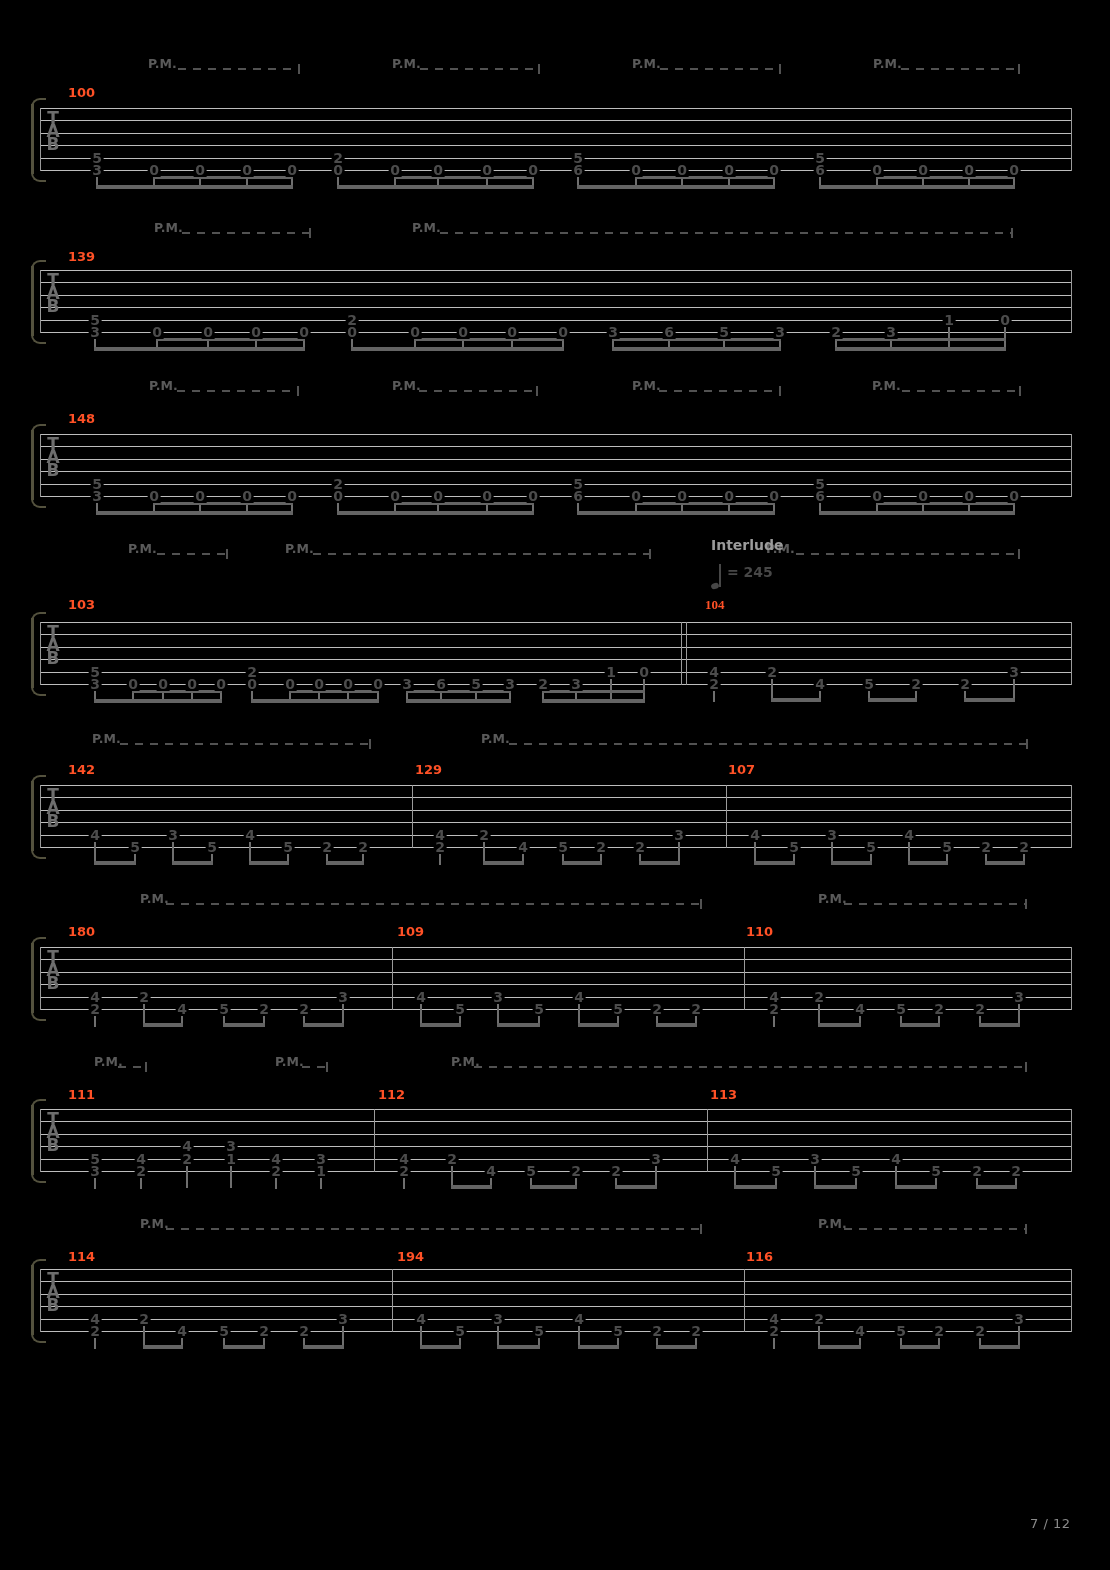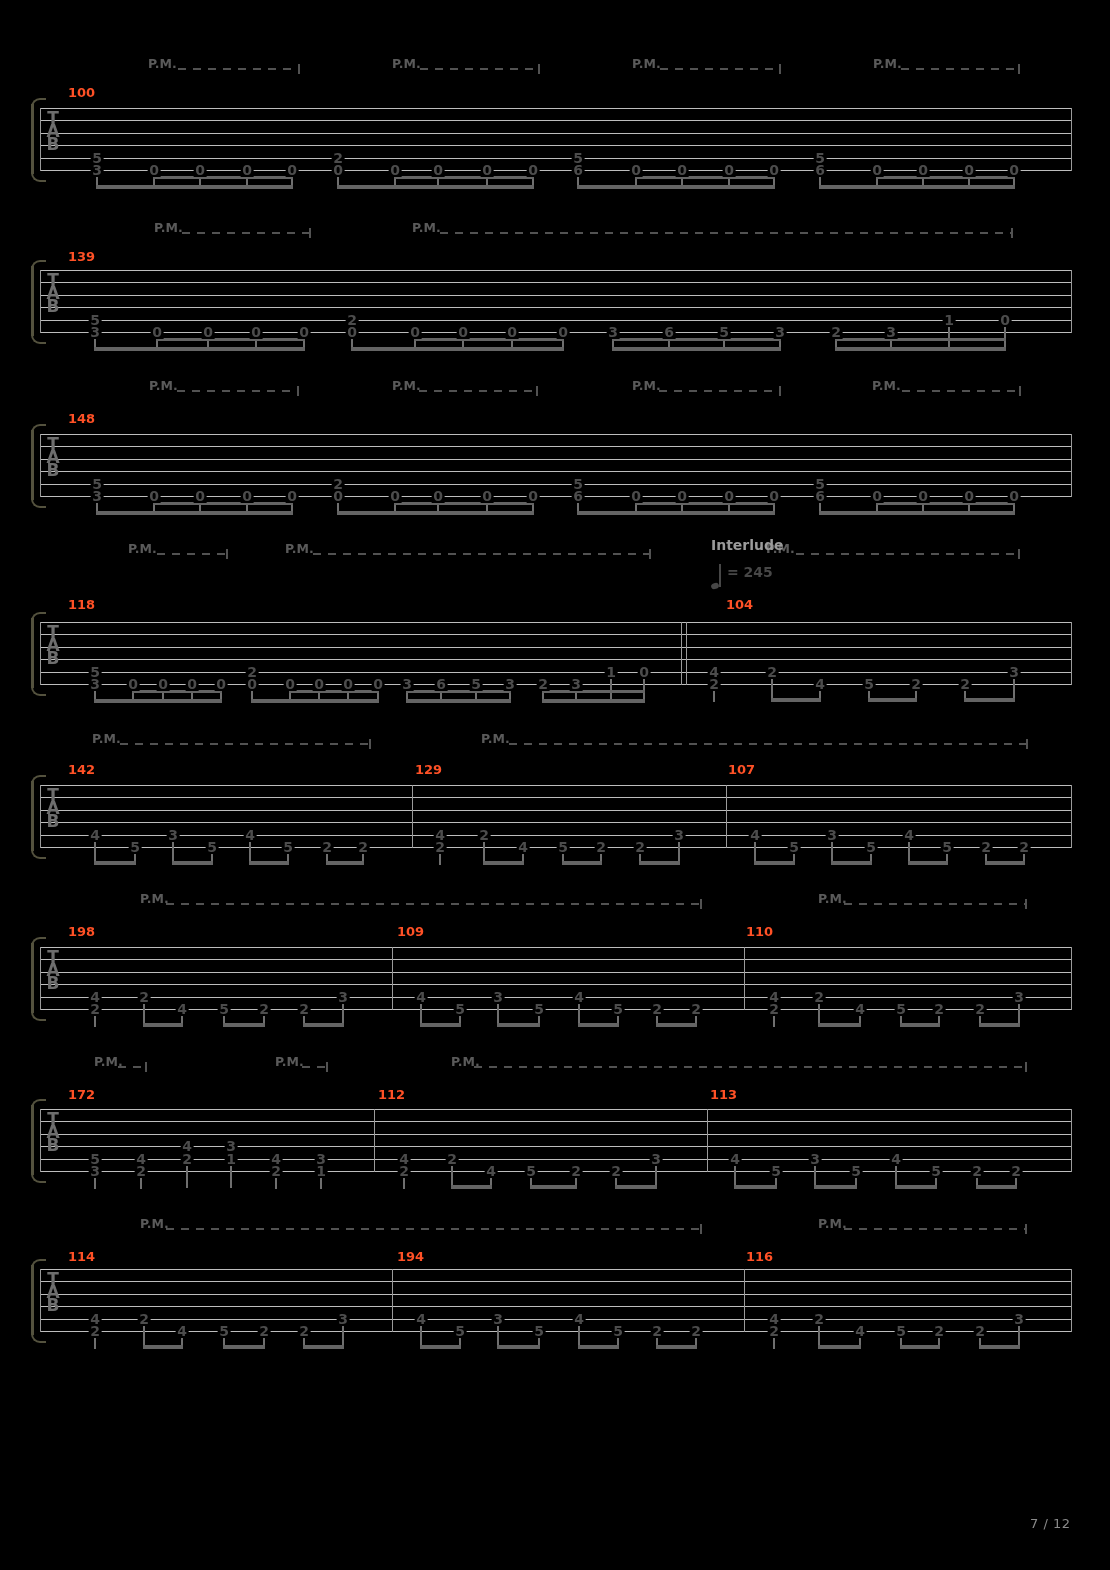--- a/index.html
+++ b/index.html
@@ -276,22 +276,22 @@
     <div class="sline" style="left: 40px; width: 1031px; top: 622px;"></div>
     <div class="sline" style="left: 40px; width: 1031px; top: 634.4px;"></div>
     <div class="sline" style="left: 40px; width: 1031px; top: 646.8px;"></div>
     <div class="sline" style="left: 40px; width: 1031px; top: 659.2px;"></div>
     <div class="sline" style="left: 40px; width: 1031px; top: 671.6px;"></div>
     <div class="sline" style="left: 40px; width: 1031px; top: 684px;"></div>
     <div class="bar" style="left: 40px; top: 622px; height: 63px;"></div>
     <div class="bar" style="left: 1071px; top: 622px; height: 63px;"></div>
     <div class="bar" style="left: 681px; top: 622px; height: 63px;"></div>
     <div class="bar" style="left: 686px; top: 622px; height: 63px;"></div>
-    <div class="mnum" style="left: 68px; top: 598px;">118</div>
-    <div class="mnum" style="left: 726px; top: 598px;">104</div>
+    <div class="mnum" style="left: 68px; top: 598px;">103</div>
+    <div class="mnum" style="left: 705px; top: 598px; font-family: Liberation Serif, serif;">104</div>
     <div class="pmtext" style="left: 128px; top: 543px;">P.M.</div>
     <div class="pmdash" style="left: 157px; top: 553px; width: 69px;"></div>
     <div class="pmtick" style="left: 226px; top: 549px;"></div>
     <div class="pmtext" style="left: 285px; top: 543px;">P.M.</div>
     <div class="pmdash" style="left: 313px; top: 553px; width: 336px;"></div>
     <div class="pmtick" style="left: 649px; top: 549px;"></div>
     <div class="pmtext" style="left: 766px; top: 543px;">P.M.</div>
     <div class="pmdash" style="left: 796px; top: 553px; width: 222px;"></div>
     <div class="pmtick" style="left: 1018px; top: 549px;"></div>
     <div class="stem" style="left: 94.2px; top: 688px; height: 14.5px;"></div>
@@ -450,21 +450,21 @@
     <div class="sline" style="left: 40px; width: 1031px; top: 947px;"></div>
     <div class="sline" style="left: 40px; width: 1031px; top: 959.4px;"></div>
     <div class="sline" style="left: 40px; width: 1031px; top: 971.8px;"></div>
     <div class="sline" style="left: 40px; width: 1031px; top: 984.2px;"></div>
     <div class="sline" style="left: 40px; width: 1031px; top: 996.6px;"></div>
     <div class="sline" style="left: 40px; width: 1031px; top: 1009px;"></div>
     <div class="bar" style="left: 40px; top: 947px; height: 63px;"></div>
     <div class="bar" style="left: 1071px; top: 947px; height: 63px;"></div>
     <div class="bar" style="left: 392px; top: 947px; height: 63px;"></div>
     <div class="bar" style="left: 744px; top: 947px; height: 63px;"></div>
-    <div class="mnum" style="left: 68px; top: 925px;">198</div>
+    <div class="mnum" style="left: 68px; top: 925px;">180</div>
     <div class="mnum" style="left: 397px; top: 925px;">109</div>
     <div class="mnum" style="left: 746px; top: 925px;">110</div>
     <div class="pmtext" style="left: 140px; top: 893px;">P.M.</div>
     <div class="pmdash" style="left: 166px; top: 903px; width: 534px;"></div>
     <div class="pmtick" style="left: 700px; top: 899px;"></div>
     <div class="pmtext" style="left: 818px; top: 893px;">P.M.</div>
     <div class="pmdash" style="left: 844px; top: 903px; width: 181px;"></div>
     <div class="pmtick" style="left: 1025px; top: 899px;"></div>
     <div class="stem" style="left: 143.2px; top: 1000.6px; height: 25.9px;"></div>
     <div class="stem" style="left: 181.2px; top: 1013px; height: 13.5px;"></div>
@@ -531,21 +531,21 @@
     <div class="sline" style="left: 40px; width: 1031px; top: 1109px;"></div>
     <div class="sline" style="left: 40px; width: 1031px; top: 1121.4px;"></div>
     <div class="sline" style="left: 40px; width: 1031px; top: 1133.8px;"></div>
     <div class="sline" style="left: 40px; width: 1031px; top: 1146.2px;"></div>
     <div class="sline" style="left: 40px; width: 1031px; top: 1158.6px;"></div>
     <div class="sline" style="left: 40px; width: 1031px; top: 1171px;"></div>
     <div class="bar" style="left: 40px; top: 1109px; height: 63px;"></div>
     <div class="bar" style="left: 1071px; top: 1109px; height: 63px;"></div>
     <div class="bar" style="left: 374px; top: 1109px; height: 63px;"></div>
     <div class="bar" style="left: 707px; top: 1109px; height: 63px;"></div>
-    <div class="mnum" style="left: 68px; top: 1088px;">172</div>
+    <div class="mnum" style="left: 68px; top: 1088px;">111</div>
     <div class="mnum" style="left: 378px; top: 1088px;">112</div>
     <div class="mnum" style="left: 710px; top: 1088px;">113</div>
     <div class="pmtext" style="left: 94px; top: 1056px;">P.M.</div>
     <div class="pmdash" style="left: 118px; top: 1066px; width: 27px;"></div>
     <div class="pmtick" style="left: 145px; top: 1062px;"></div>
     <div class="pmtext" style="left: 275px; top: 1056px;">P.M.</div>
     <div class="pmdash" style="left: 302px; top: 1066px; width: 24px;"></div>
     <div class="pmtick" style="left: 326px; top: 1062px;"></div>
     <div class="pmtext" style="left: 451px; top: 1056px;">P.M.</div>
     <div class="pmdash" style="left: 474px; top: 1066px; width: 551px;"></div>

